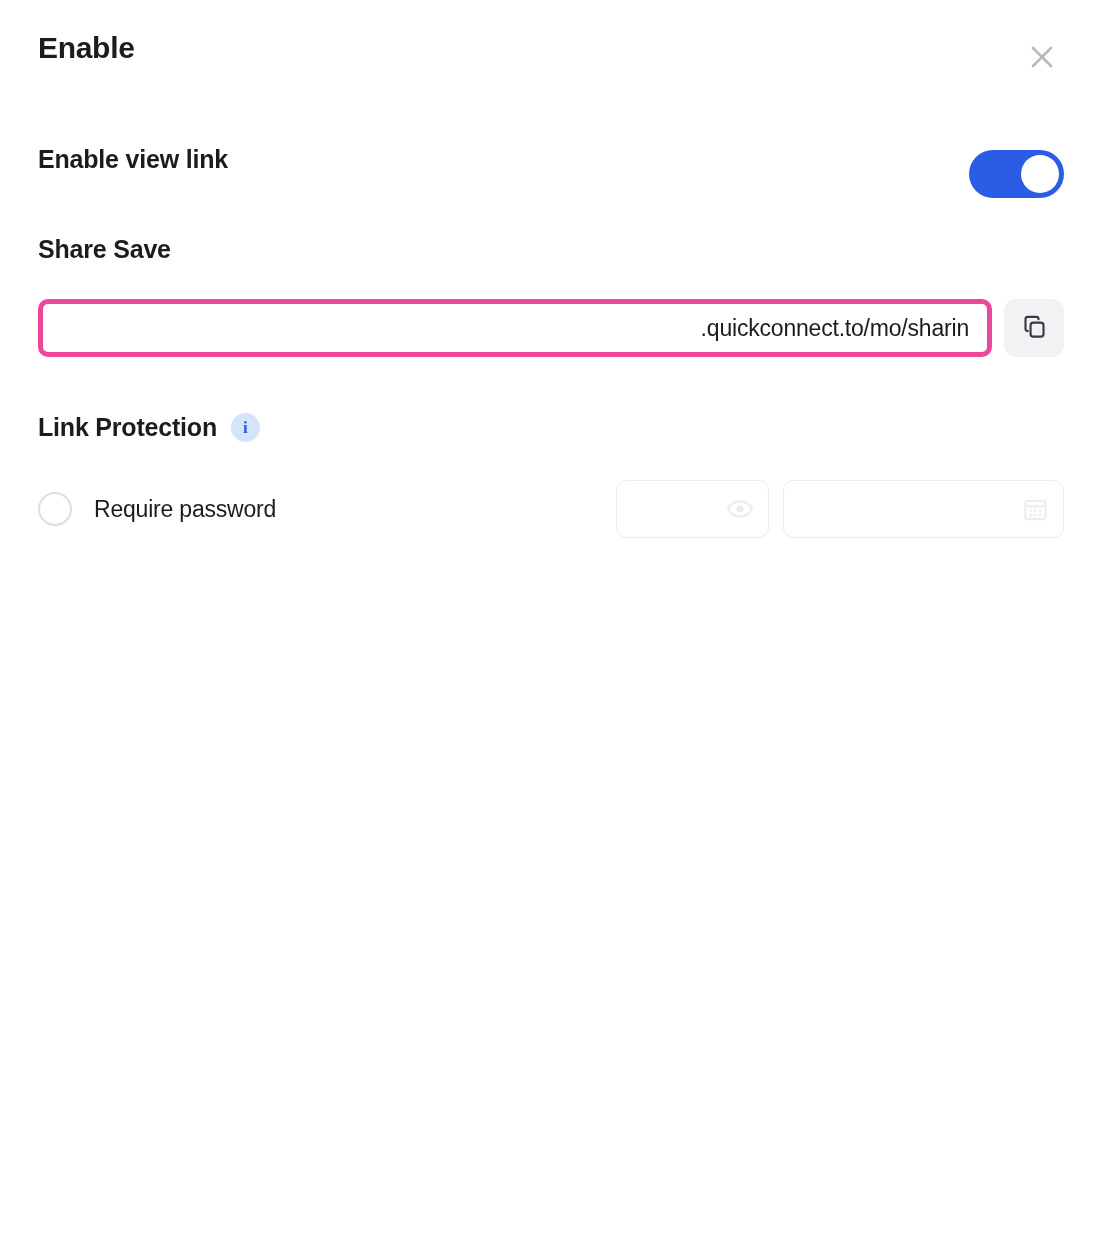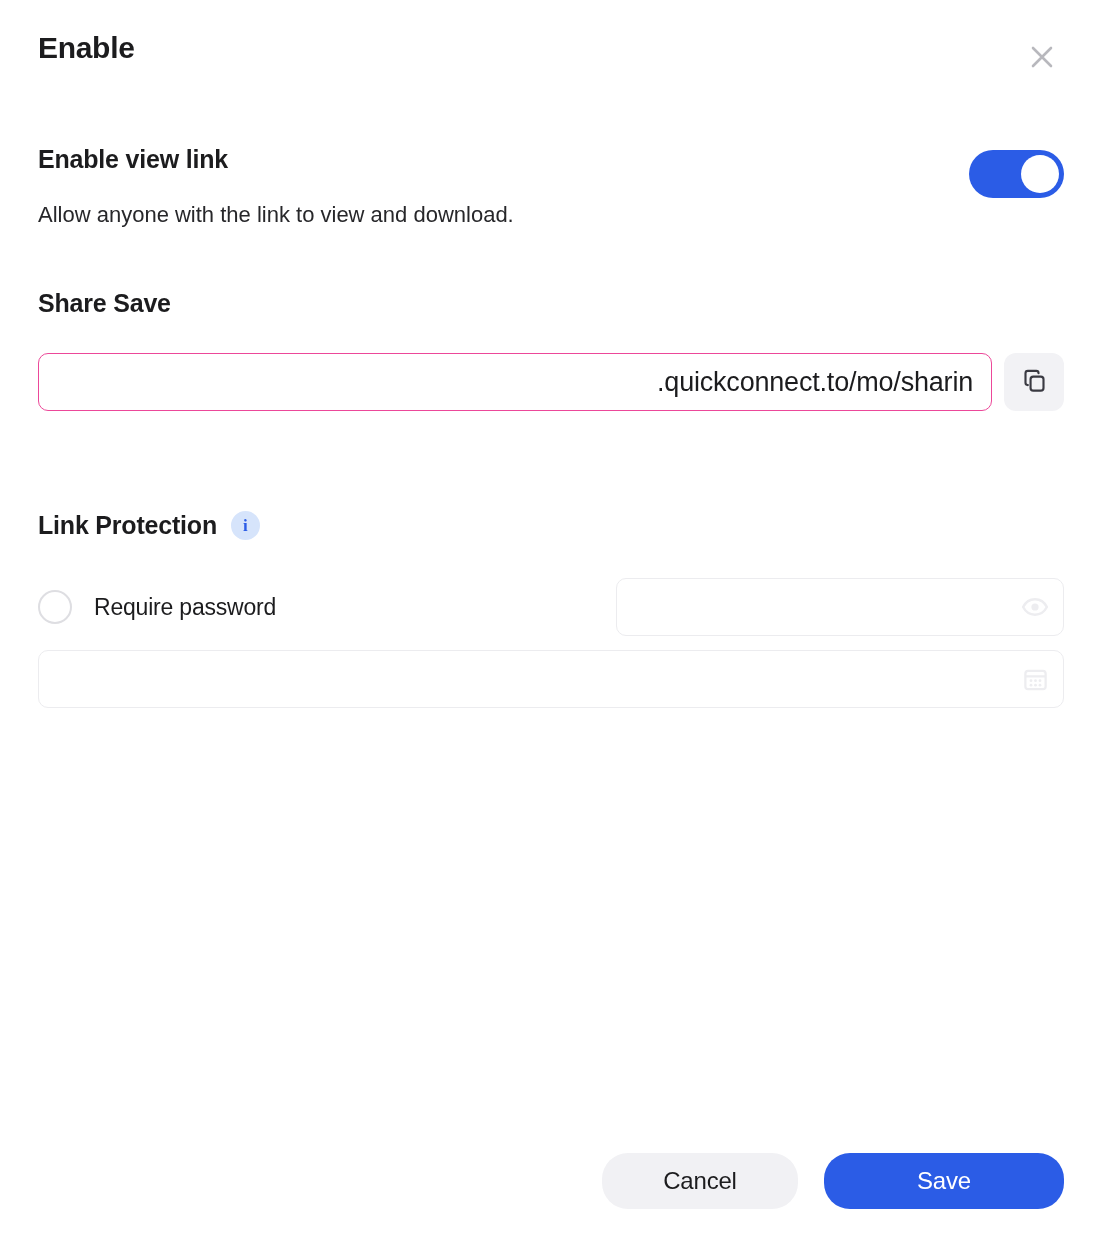--- a/index.html
+++ b/index.html
@@ -112,25 +112,25 @@
   .sharelink-row {
     margin-top: 36px;
     display: flex;
     align-items: center;
     gap: 12px;
   }
 
   .link-input {
     flex: 1;
     height: 58px;
-    border: 1px solid #ec4899;
+    border: 5px solid #ec4899;
     border-radius: 10px;
     background: #ffffff;
     font-family: "Liberation Sans", sans-serif;
-    font-size: 27px;
+    font-size: 23px;
     color: #1c1c1e;
     text-align: right;
     padding: 0 18px;
     outline: none;
     letter-spacing: -0.2px;
   }
 
   .copy-button {
     width: 60px;
     height: 58px;
@@ -146,21 +146,20 @@
 
   
   .protection-section {
     padding-top: 56px;
   }
 
   .protection-heading-row {
     display: flex;
     align-items: center;
     gap: 14px;
-    margin-top: 44px;
   }
 
   .info-icon {
     width: 29px;
     height: 29px;
     border-radius: 50%;
     background: #d6e4fb;
     display: flex;
     align-items: center;
     justify-content: center;
@@ -169,21 +168,21 @@
     color: #2B5CE6;
     font-family: "Liberation Serif", serif;
     cursor: pointer;
     flex: 0 0 auto;
     line-height: 1;
   }
 
   .protection-grid {
     margin-top: 38px;
     display: flex;
-    flex-direction: column;
+    flex-direction: row;
     gap: 14px;
   }
 
   .protection-row {
     display: flex;
     align-items: center;
     height: 58px;
   }
 
   .radio-wrap {
@@ -288,21 +287,20 @@
       <span>
         <svg width="26" height="26" viewBox="0 0 26 26" fill="none">
           <path d="M4 4 L22 22 M22 4 L4 22" stroke="#b8b8bd" stroke-width="2.6" stroke-linecap="round"></path>
         </svg>
       </span>
     </button>
   </div>
 
   <div class="enable-section">
     <div class="section-heading">Enable view link</div>
-    <div class="section-sub">Allow anyone with the link to view and download.</div>
     <button class="toggle">
       <span class="knob"></span>
     </button>
   </div>
 
   <div class="sharelink-section">
     <div class="section-heading">Share Save</div>
     <div class="sharelink-row">
       <input class="link-input" type="text" value=".quickconnect.to/mo/sharin" style="">
       <button class="copy-button">
@@ -356,18 +354,14 @@
             </svg>
           </span>
         </div>
       </div>
 
     </div>
   </div>
 
   <div class="spacer"></div>
 
-  <div class="dialog-footer">
-    <button class="btn btn-cancel">Cancel</button>
-    <button class="btn btn-save">Save</button>
-  </div>
 
 </div>
 
 </body></html>

